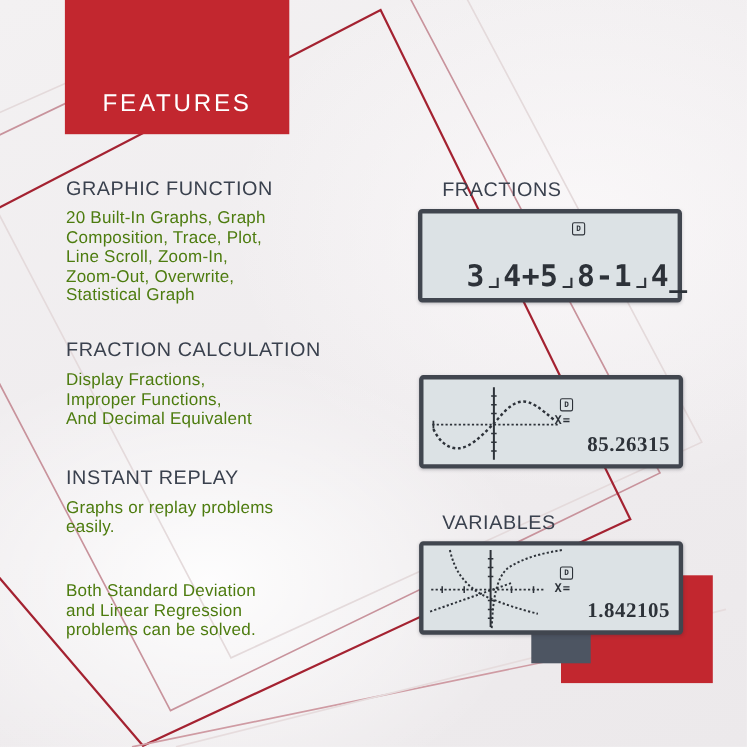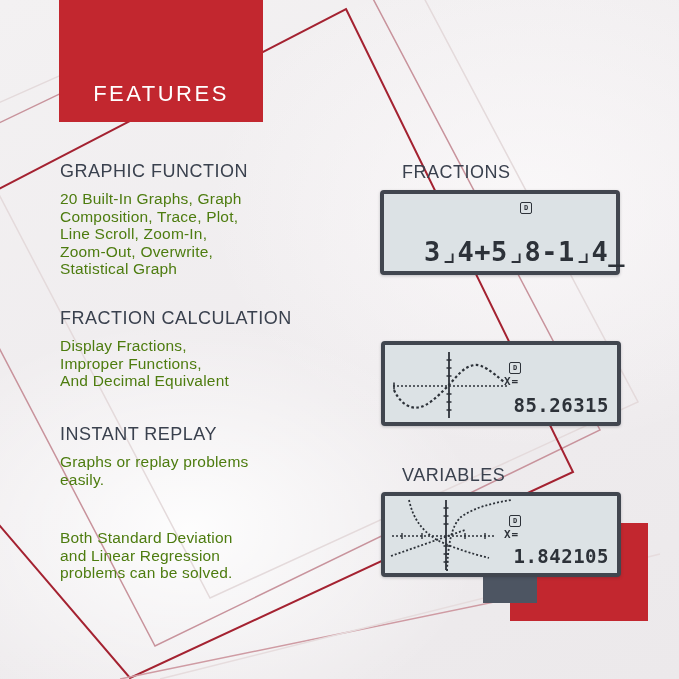--- a/index.html
+++ b/index.html
@@ -63,21 +63,21 @@
   .d3 .mode-box{left:124px;top:19px;}
   .x-label{position:absolute;font-size:11px;letter-spacing:1px;}
   .d2 .x-label{left:119px;top:30px;}
   .d3 .x-label{left:119px;top:32px;}
   .lcd-eq{
     position:absolute;left:4px;bottom:4px;font-size:27px;letter-spacing:.5px;
     white-space:nowrap;
     margin-left:36px;
   }
   .lcd-value{
-    position:absolute;right:8px;bottom:6px;font-size:19px;letter-spacing:.5px;
+    position:absolute;right:8px;bottom:6px;font-size:19px;letter-spacing:.5px;font-family:Liberation Serif, serif;
   }
   .screen-svg{position:absolute;left:0;top:0;}
 
   
   .red-block{position:absolute;left:510px;top:523px;width:138px;height:98px;background:#c2272f;z-index:1;}
   .slate-block{position:absolute;left:483px;top:576px;width:54px;height:27px;background:#4d5562;z-index:2;}
 </style>
 </head>
 <body>
 

